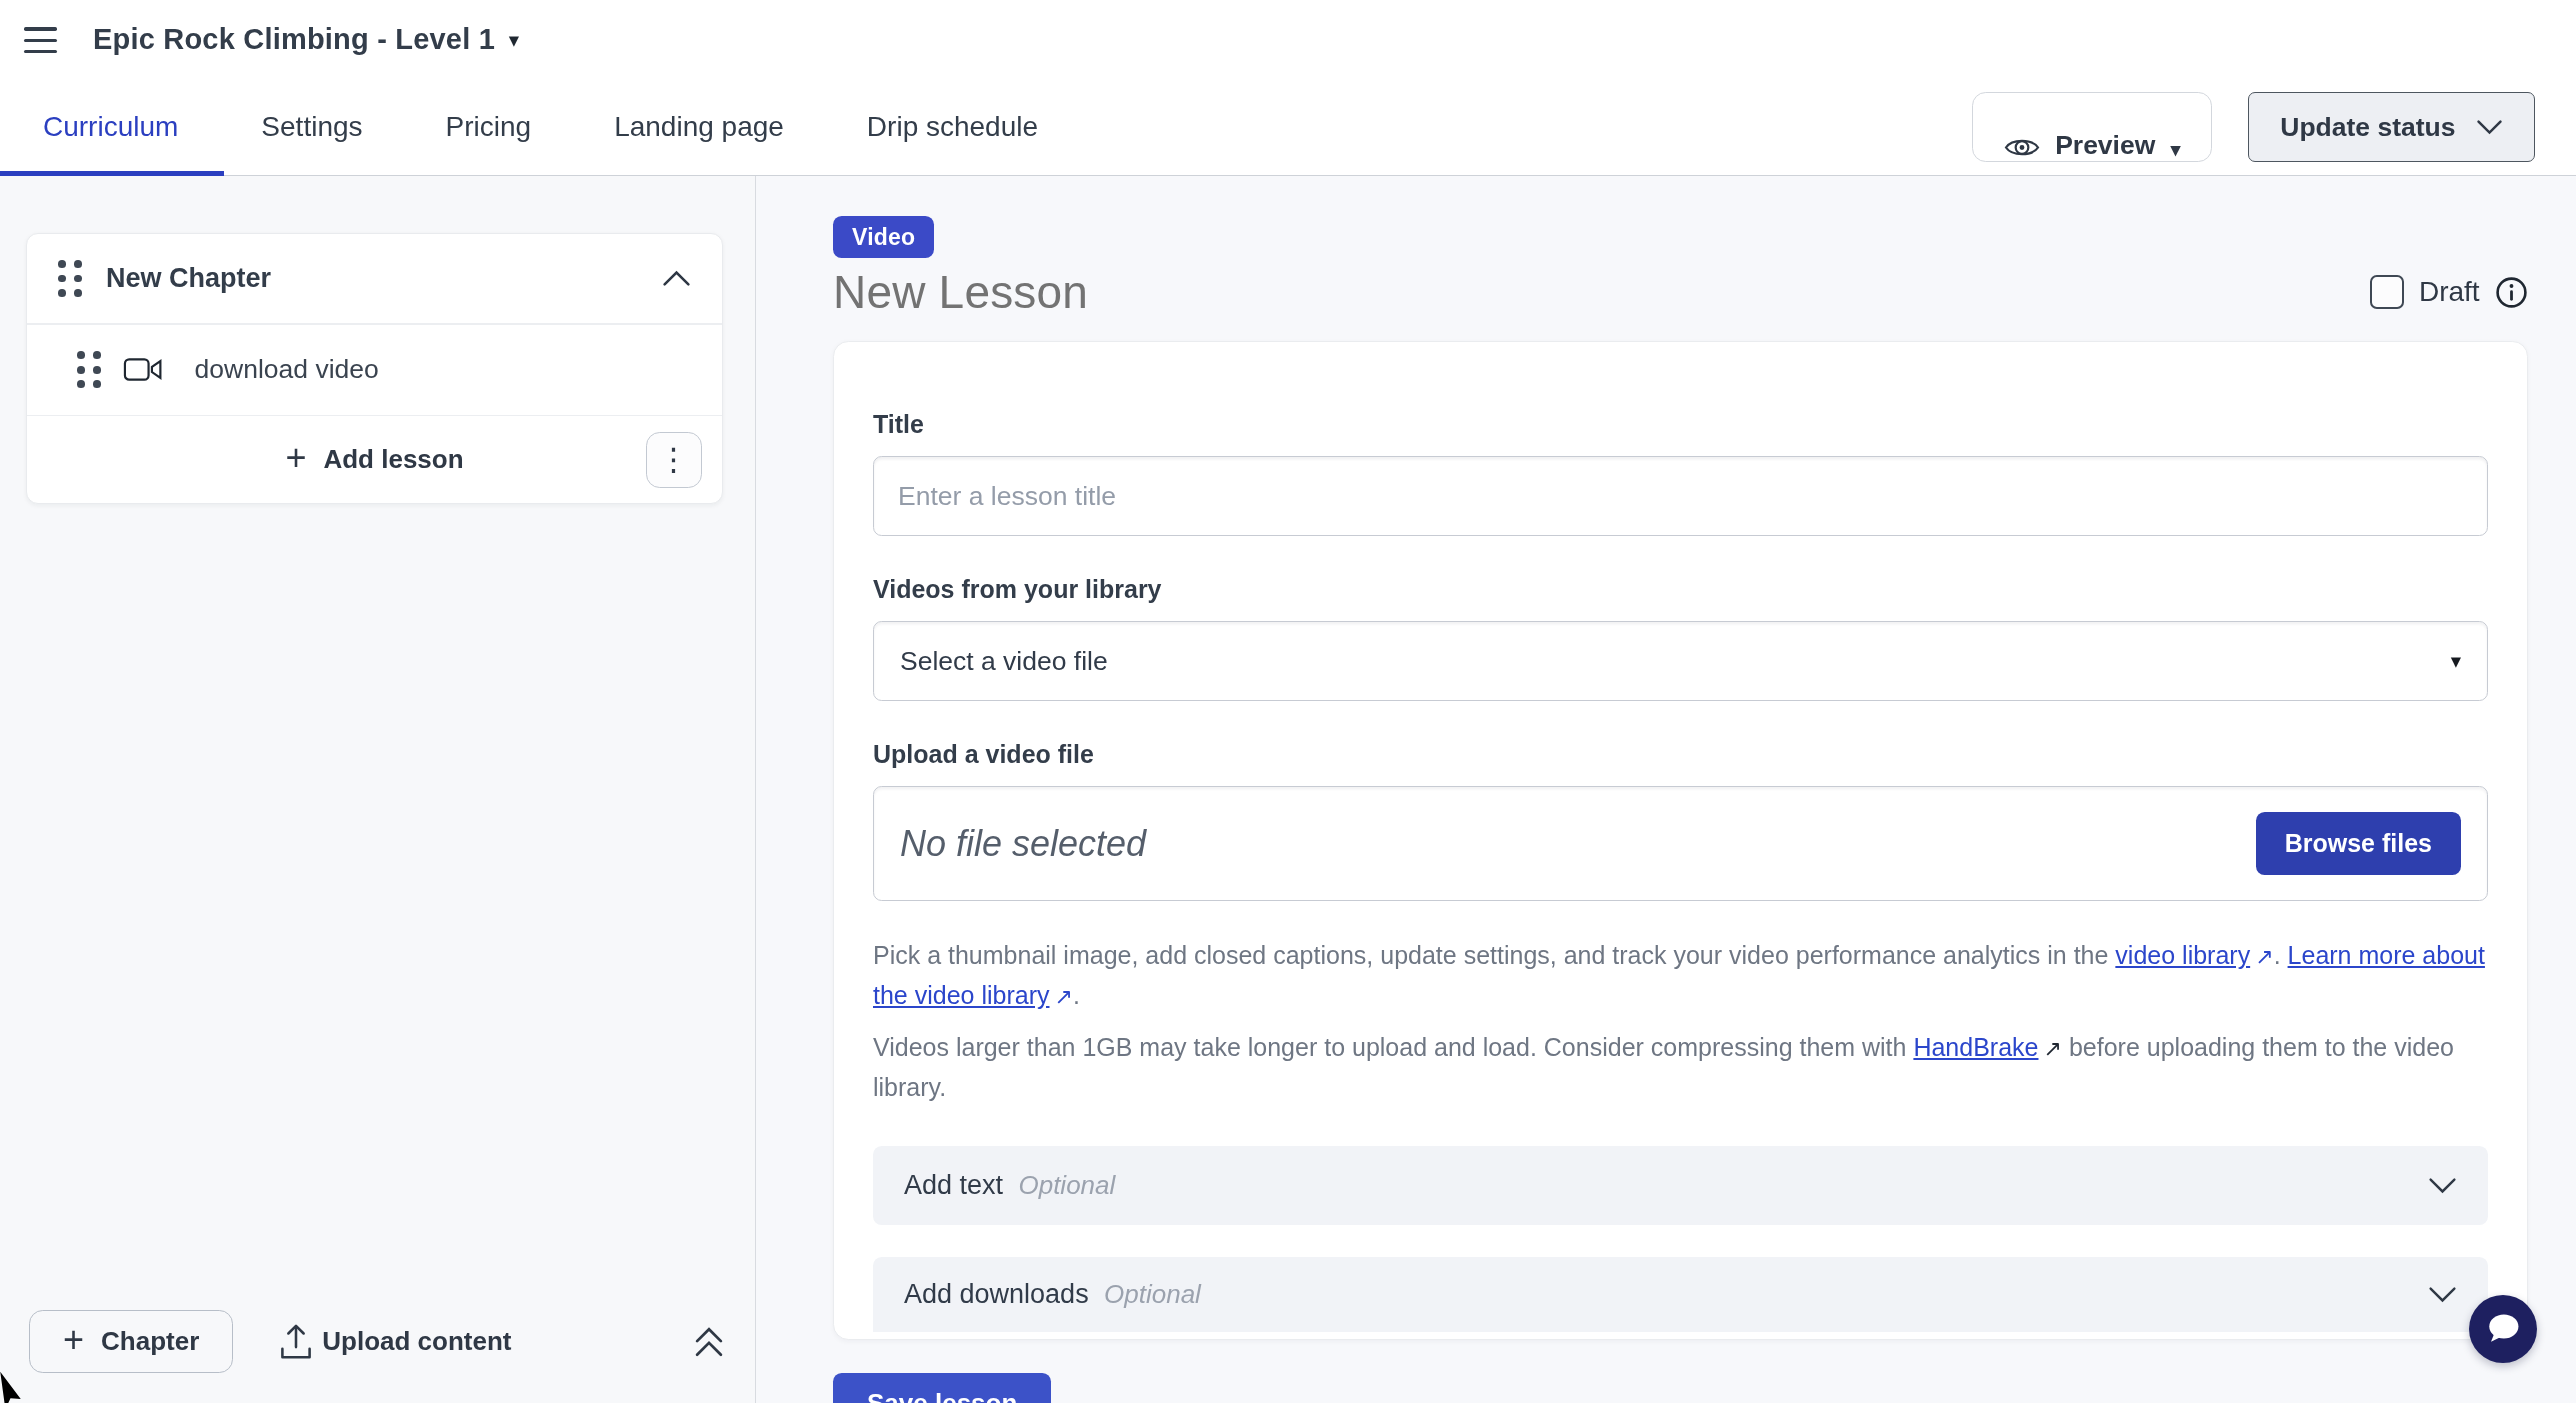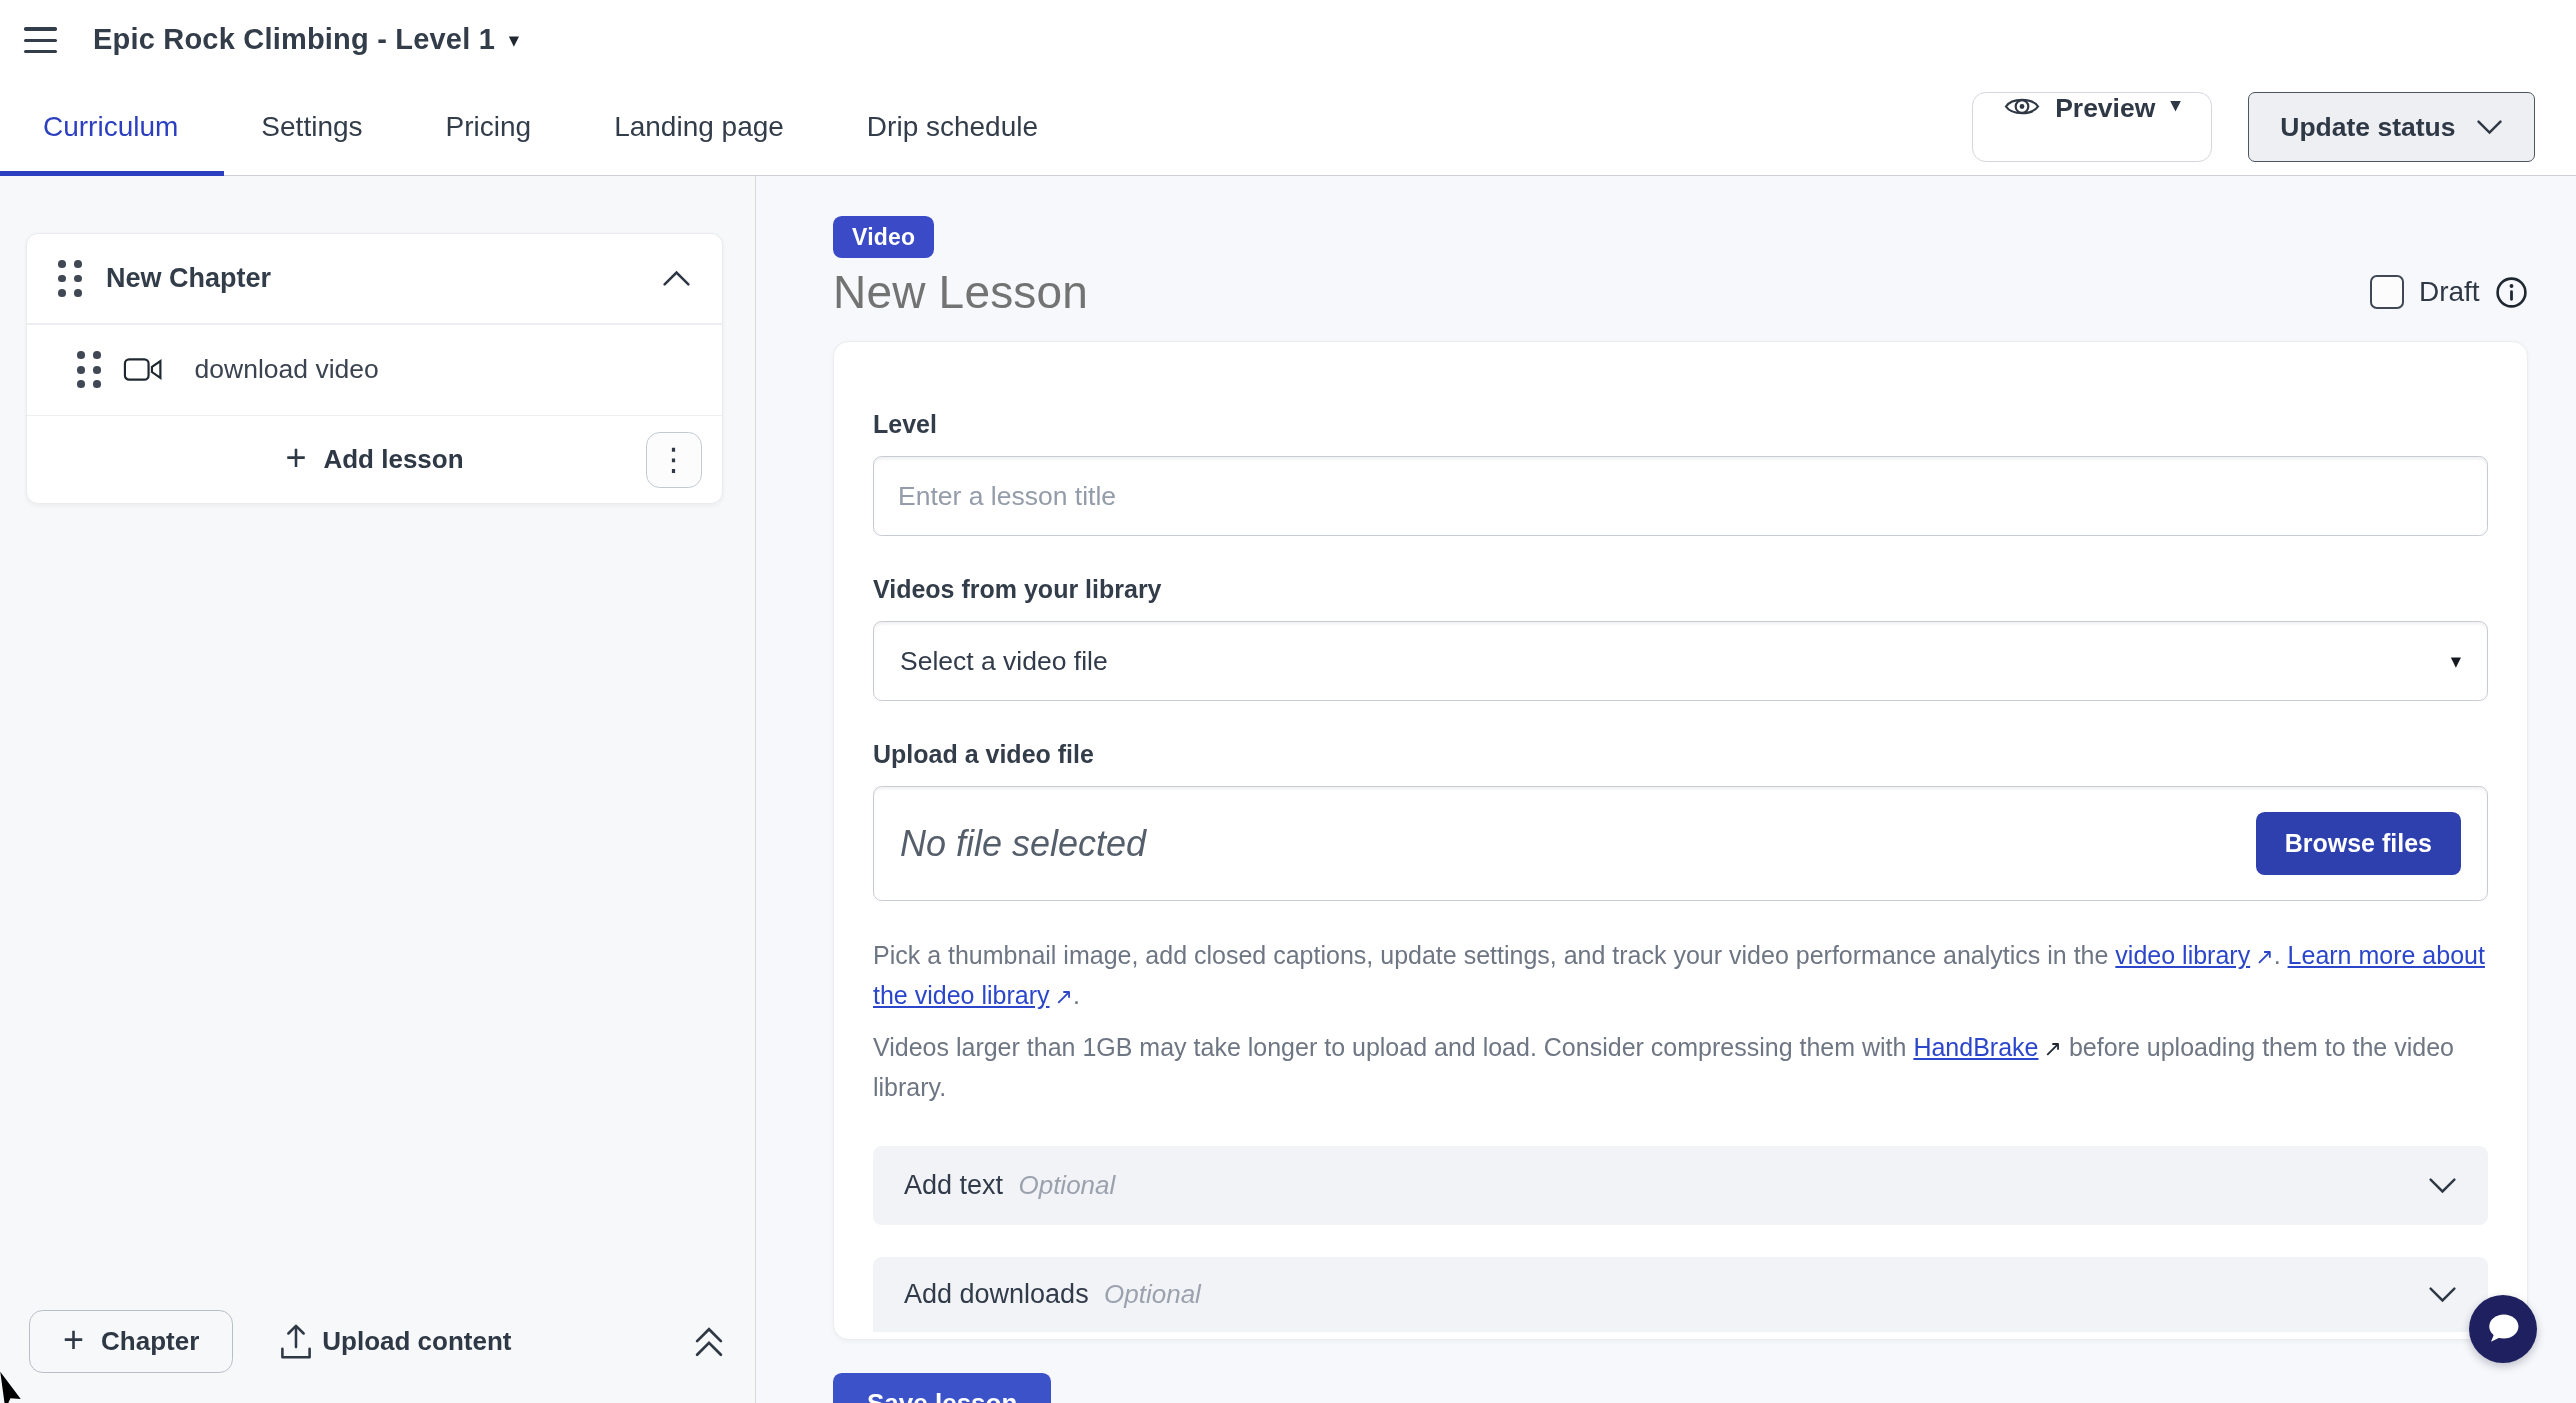--- a/index.html
+++ b/index.html
@@ -13,21 +13,21 @@
   .hamburger span { display:block; height:3.4px; border-radius:1.7px; background:#333d4a; }
   .course-title { margin-left:36px; font-size:29px; font-weight:600; color:#333d4a; letter-spacing:0.2px; }
   .title-caret { font-size:20.5px; margin-left:13.7px; color:#1f2731; }
 
   
   .tabbar { height:97px; background:#ffffff; border-bottom:1.7px solid #ced2d8; display:flex; align-items:center; padding-left:43px; position:relative; flex:none; }
   .tab { font-size:28px; color:#333d4a; margin-right:83px; cursor:pointer; }
   .tab.active { color:#2b3fc0; }
   .tab-underline { position:absolute; left:0; bottom:-1.7px; width:224px; height:6px; background:#2b3fc0; }
   .tab-actions { position:absolute; right:41px; top:50%; transform:translateY(-50%); display:flex; gap:36px; }
-  .btn-preview { display:flex; align-items:flex-start; gap:15.4px; height:70px; padding:0 31px; background:#ffffff; border:1.7px solid #d3d7dd; border-radius:13.7px; font-size:26.5px; font-weight:600; color:#2f3845; cursor:pointer; }
+  .btn-preview { display:flex; align-items:flex-end; gap:15.4px; height:70px; padding:0 31px; background:#ffffff; border:1.7px solid #d3d7dd; border-radius:13.7px; font-size:26.5px; font-weight:600; color:#2f3845; cursor:pointer; }
   .btn-preview .caret { font-size:19px; }
   .btn-update { display:flex; align-items:center; gap:20.5px; height:70px; padding:4px 31px; background:#edeff3; border:1.7px solid #4d565f; border-radius:7px; font-size:26.5px; font-weight:600; color:#2f3845; cursor:pointer; }
 
   
   .content { flex:1; display:flex; min-height:0; }
 
   
   .sidebar { width:756px; flex:none; background:#f7f8fa; border-right:1.7px solid #d8dbe0; position:relative; }
   .chapter-card { margin:57px 0 0 26px; width:697px; background:#ffffff; border:0.9px solid #e9ebee; border-radius:12px; box-shadow:0 1.7px 4.3px rgba(25,32,45,.05); overflow:hidden; }
   .chapter-head { height:89px; display:flex; align-items:center; padding:0 31px; gap:24px; cursor:pointer; }
@@ -222,21 +222,21 @@
             <svg width="33" height="33" viewBox="0 0 38 38" fill="none">
               <circle cx="19" cy="19" r="16" stroke="#1f2731" stroke-width="3"></circle>
               <circle cx="19" cy="11.5" r="2.2" fill="#1f2731"></circle>
               <rect x="17.4" y="16.5" width="3.2" height="12" rx="1.6" fill="#1f2731"></rect>
             </svg>
           </span>
         </div>
       </div>
 
       <div class="form-card">
-        <div class="field-label">Level</div>
+        <div class="field-label">Title</div>
         <input class="text-input" placeholder="Enter a lesson title" style="">
 
         <div class="field-label mt-section">Videos from your library</div>
         <div class="select-box">
           <span>Select a video file</span>
           <span class="select-caret">▾</span>
         </div>
 
         <div class="field-label mt-section">Upload a video file</div>
         <div class="upload-box">

